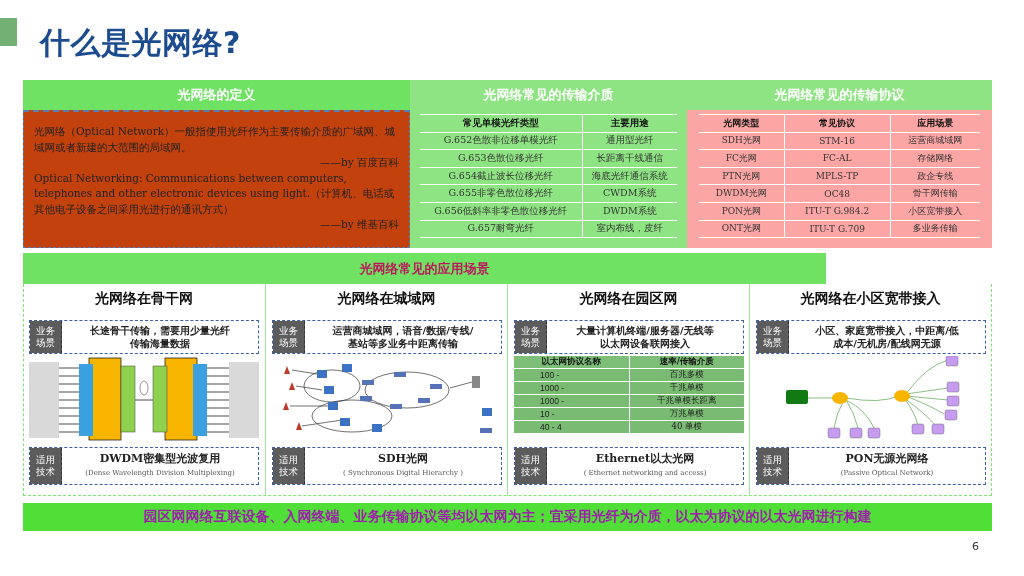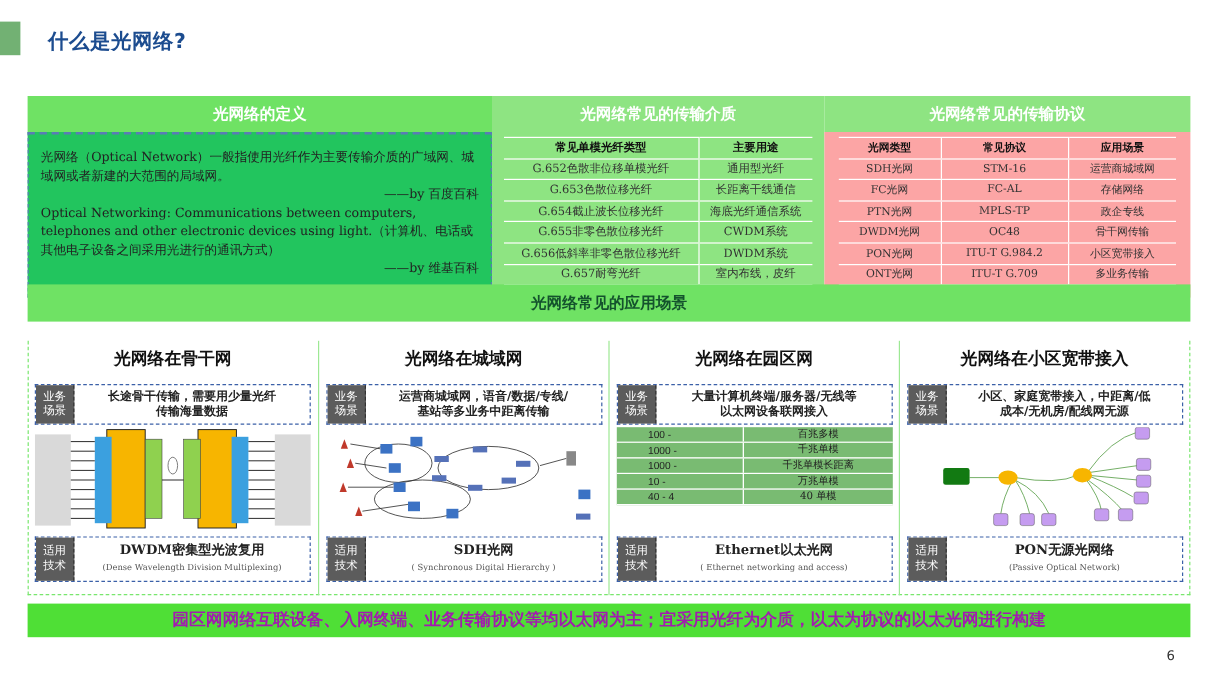--- a/index.html
+++ b/index.html
@@ -1,43 +1,43 @@
 <!DOCTYPE html>
 <html><head>
 <meta charset="utf-8">
 <style>
   * { margin:0; padding:0; box-sizing:border-box; }
   html, body { width:1024px; height:576px; background:#ffffff; overflow:hidden; }
   body { position:relative; font-family:"DejaVu Sans", "Liberation Sans", sans-serif; color:#222; }
 
   .accent-bar { position:absolute; left:0; top:18px; width:17px; height:28px; background:#72b173; }
-  .page-title { position:absolute; left:40px; top:23px; font-size:17px; font-weight:bold; color:#1c4c8f; letter-spacing:0.5px; }
+  .page-title { position:absolute; left:40px; top:23px; font-size:30px; font-weight:bold; color:#1c4c8f; letter-spacing:0.5px; }
 
   
   .panel-head { position:absolute; top:80px; height:30px; color:#fff; font-weight:bold; font-size:13px;
                 display:flex; align-items:center; justify-content:center; }
   .def-head { left:23px; width:387px; background:#6fe264; }
   .med-head { left:410px; width:277px; background:#8ee482; }
   .pro-head { left:687px; width:305px; background:#8ee482; }
 
-  .def-box { position:absolute; left:23px; top:110px; width:387px; height:138px; background:#22c55e;
+  .def-box { position:absolute; left:23px; top:110px; width:387px; height:138px; background:#c2410c;
              border:1px dashed #5a7cb5; border-top:2px dashed #5a7cb5; padding:12px 8px 0 10px;
              font-family:"DejaVu Serif", "Liberation Serif", serif; font-size:10.5px; line-height:15.5px; color:#222; }
   .def-box .src { text-align:right; padding-right:2px; }
 
   .med-box { position:absolute; left:410px; top:110px; width:277px; height:138px; background:#8ee482; padding:4px 10px 0 10px; }
   .pro-box { position:absolute; left:687px; top:110px; width:305px; height:138px; background:#fca5a5; padding:4px 12px 0 12px; }
 
   table.tbl { width:100%; border-collapse:collapse; font-family:"DejaVu Serif", "Liberation Serif", serif; font-size:9.5px; }
   table.tbl th, table.tbl td { text-align:center; height:17.6px; border-bottom:1.5px solid #ffffff; color:#333; font-weight:normal; padding:0 2px; white-space:nowrap; }
   table.tbl th { font-weight:bold; color:#111; border-top:1.5px solid #fff; }
   table.tbl td + td, table.tbl th + th { border-left:1.5px solid #fff; }
 
   
-  .app-head { position:absolute; left:23px; top:237px; width:969px; height:31px; background:#6fe264; color:#14532d;
+  .app-head { position:absolute; left:23px; top:253px; width:803px; height:31px; background:#6fe264; color:#be185d;
               font-weight:bold; font-size:13px; display:flex; align-items:center; justify-content:center; }
   .app-area { position:absolute; left:23px; top:284px; width:969px; height:212px; border:1.5px dashed #79e66e; border-top:none; }
   .card { position:absolute; top:284px; width:242px; height:212px; }
   .card + .card { border-left:1.5px solid #9de894; }
   .card-title { position:absolute; top:6px; left:0; width:100%; text-align:center; font-weight:bold; font-size:14px; color:#111; }
   .label-box { position:absolute; left:6px; width:230px; height:34px; border:1px dashed #3b60a8; background:#fff; display:flex; }
   .label-tag { width:32px; height:100%; background:#5c5c5c; color:#fff; font-size:9.5px; line-height:12px;
                display:flex; align-items:center; justify-content:center; text-align:center; flex-shrink:0; padding:0 3px;
                font-family:"DejaVu Serif", serif; border-right:1px dashed #333; }
   .label-text { flex:1; display:flex; flex-direction:column; align-items:center; justify-content:center; text-align:center;
@@ -267,20 +267,24 @@
   <div class="card-title">光网络在园区网</div>
   <div class="label-box biz">
     <div class="label-tag">业务场景</div>
     <div class="label-text">
         <span>大量计算机终端/服务器/无线等</span>
         <span>以太网设备联网接入</span>
       </div>
   </div>
   <table class="eth-tbl">
     <tbody>
+        <tr>
+      <th>以太网协议名称</th>
+      <th>速率/传输介质</th>
+    </tr>
     <tr>
           <td class="c1">100      -</td>
           <td class="c2">百兆多模</td>
         </tr>
     <tr>
           <td class="c1">1000      -</td>
           <td class="c2">千兆单模</td>
         </tr>
     <tr>
           <td class="c1">1000      -</td>

